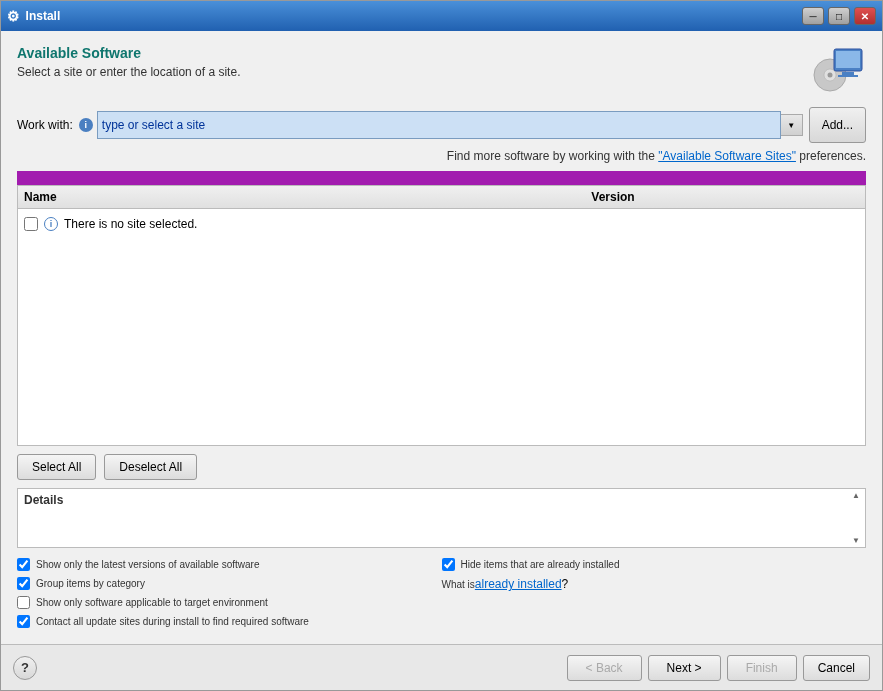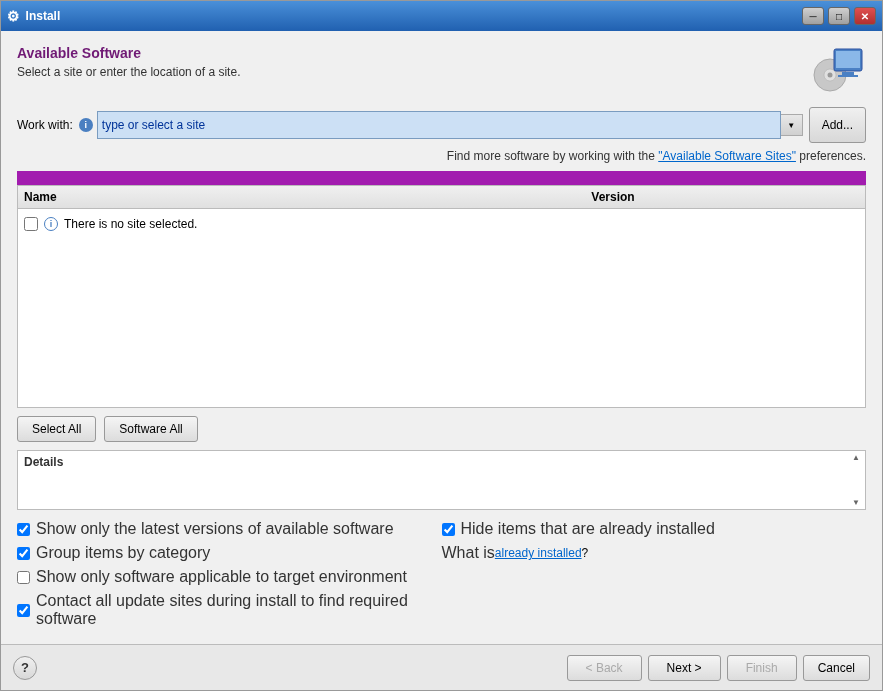--- a/index.html
+++ b/index.html
@@ -70,21 +70,21 @@
     }
     .page-header {
       display: flex;
       align-items: flex-start;
       justify-content: space-between;
       margin-bottom: 12px;
     }
     .page-title-area h2 {
       font-size: 14px;
       font-weight: bold;
-      color: #701a75;
+      color: #0f766e;
       margin-bottom: 4px;
     }
     .page-title-area p {
       font-size: 12px;
       color: #333;
     }
     .page-icon {
       width: 56px;
       height: 50px;
       display: flex;
@@ -273,21 +273,21 @@
     .option-row {
       display: flex;
       align-items: center;
       margin-bottom: 6px;
     }
     .option-row input[type="checkbox"] {
       margin-right: 6px;
       cursor: pointer;
     }
     .option-label {
-      font-size: 16px;
+      font-size: 10px;
       color: #333;
       cursor: pointer;
     }
     .two-col-options {
       display: flex;
       gap: 0;
     }
     .left-options {
       flex: 1;
     }
@@ -412,21 +412,21 @@
         <div class="table-row-item">
           <input type="checkbox" class="row-checkbox" style="">
           <span class="info-circle">i</span>
           <span>There is no site selected.</span>
         </div>
       </div>
     </div>
 
     <div class="select-deselect-row">
       <button class="action-btn">Select All</button>
-      <button class="action-btn">Software All</button>
+      <button class="action-btn">Deselect All</button>
     </div>
 
     <div class="details-section">
       <div class="details-label">Details</div>
       <div class="scrollbar-hint">
         <span class="scroll-arrow">▲</span>
         <span class="scroll-arrow">▼</span>
       </div>
     </div>
 

